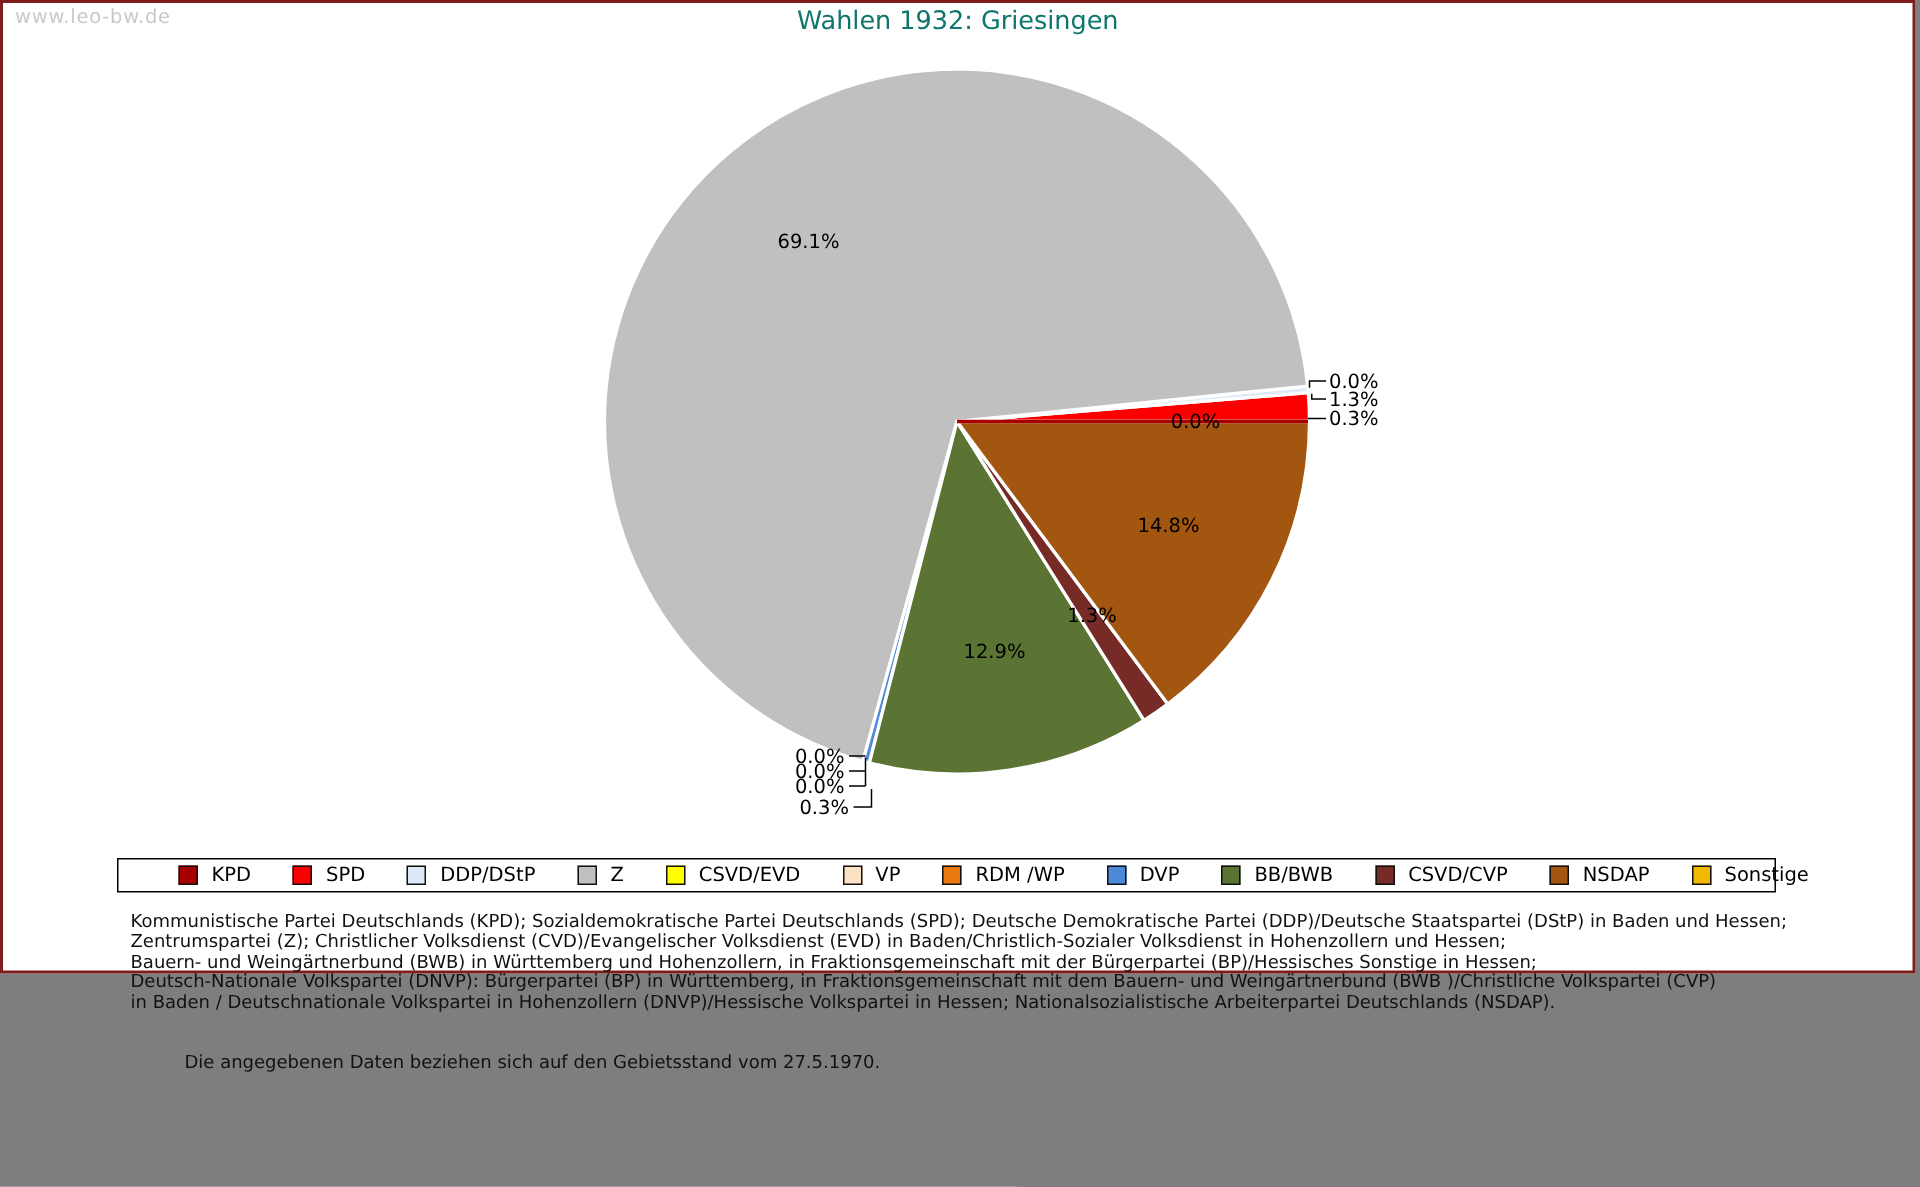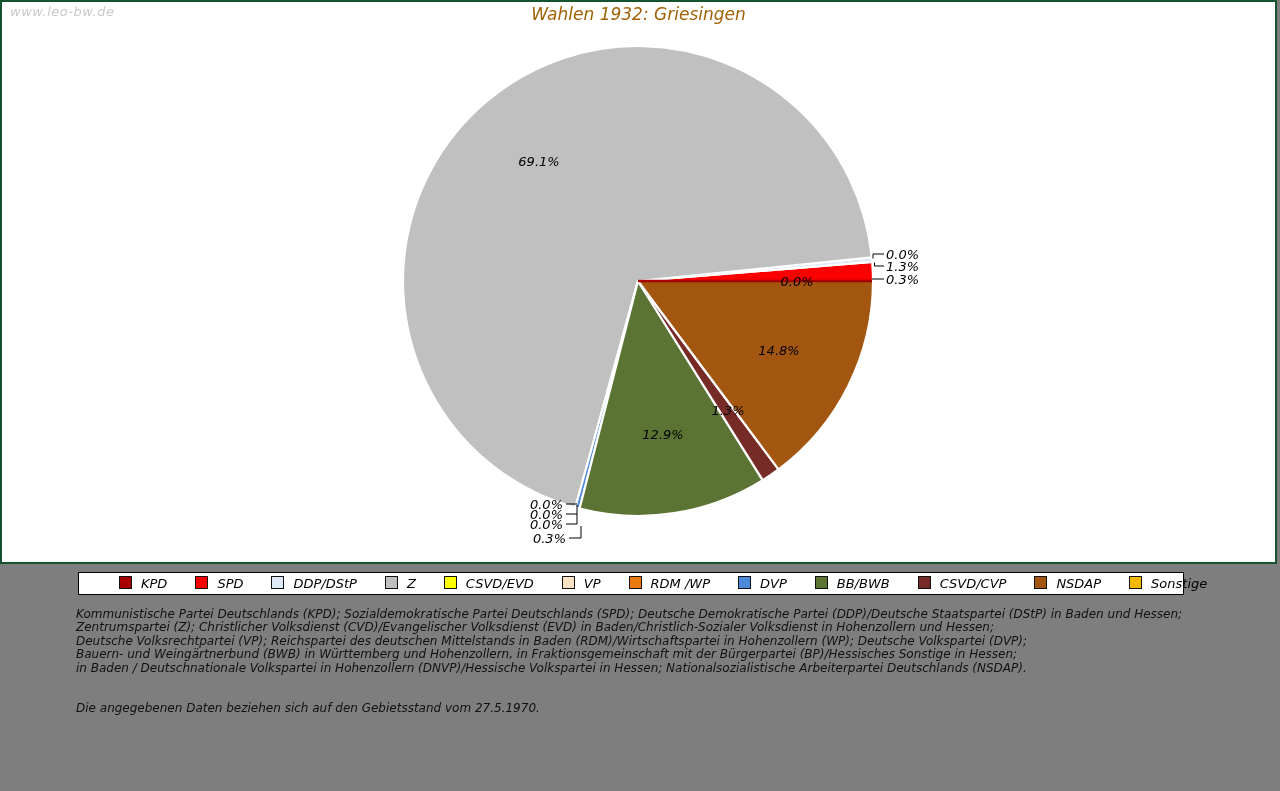--- a/index.html
+++ b/index.html
@@ -4,66 +4,65 @@
 <style>
   html, body {
     margin: 0; padding: 0;
     width: 1280px; height: 791px;
     background: #7e7e7e;
     overflow: hidden;
     font-family: "DejaVu Sans", "Liberation Sans", sans-serif;
   }
   .canvas {
     position: absolute; left: 0; top: 0;
-    width: 1277px; height: 564px;
+    width: 1277px; height: 649px;
     box-sizing: border-box;
-    border: 2px solid #14532d;
+    border: 2px solid #7f1d1d;
     background: #ffffff;
-    font-style: italic;
   }
   .watermark {
     position: absolute; left: 8px; top: 2px;
     font-size: 13px; color: #c9c9c9;
     letter-spacing: 0.5px;
     white-space: nowrap;
   }
   .chart-title {
     position: absolute; left: 0; top: 2px; width: 100%;
     text-align: center;
-    font-size: 17px; color: #a16207;
+    font-size: 17px; color: #0f766e;
     white-space: nowrap;
   }
   #pie-svg { position: absolute; left: -2px; top: -2px; }
   #pie-svg text { font-family: "DejaVu Sans", "Liberation Sans", sans-serif; font-size: 13px; fill: #000; }
   .legend {
     position: absolute; left: 76px; top: 570px;
     width: 1106px; height: 23px;
     box-sizing: border-box;
     border: 1px solid #000;
     background: #fff;
     display: flex; align-items: center;
     justify-content: space-between;
     padding: 0 12px;
   }
-  .legend-item { display: flex; white-space: nowrap; padding-left: 28px; }
+  .legend-item { display: flex; align-items: center; white-space: nowrap; padding-left: 28px; }
   .legend-swatch {
     width: 13px; height: 13px;
     box-sizing: border-box;
     border: 1px solid #111;
     margin-right: 9px;
     display: inline-block;
   }
   .legend-label { font-size: 13px; color: #000; }
   .note {
-    position: absolute; left: 74px;
+    position: absolute; left: 85px;
     font-size: 12px; line-height: 13.4px; color: #111;
     white-space: nowrap;
   }
   #parties-note { top: 606px; }
-  #territory-note { top: 700px; }
+  #territory-note { top: 700px; margin-left: 36px; }
   #source-note { top: 724px; }
 </style>
 </head>
 <body>
 
 <div class="canvas">
   <div class="watermark">www.leo-bw.de</div>
   <div class="chart-title">Wahlen 1932: Griesingen</div>
 
   <svg id="pie-svg" width="1280" height="575" viewBox="0 0 1280 575">
@@ -144,20 +143,20 @@
       </span>
       <span class="legend-item">
         <span class="legend-swatch" style="background: rgb(243, 184, 0);"></span>
         <span class="legend-label">Sonstige</span>
       </span>
     </div>
 
   <div class="note" id="parties-note">
       <div>Kommunistische Partei Deutschlands (KPD); Sozialdemokratische Partei Deutschlands (SPD); Deutsche Demokratische Partei (DDP)/Deutsche Staatspartei (DStP) in Baden und Hessen;</div>
       <div>Zentrumspartei (Z); Christlicher Volksdienst (CVD)/Evangelischer Volksdienst (EVD) in Baden/Christlich-Sozialer Volksdienst in Hohenzollern und Hessen;</div>
-      <div>Deutsche Volksrechtpartei (VP); Reichspartei des deutschen Mittelstands in Baden (RDM)/Wirtschaftspartei in Hohenzollern (WP); Deutsche Volkspartei (DVP);</div>
       <div>Bauern- und Weingärtnerbund (BWB) in Württemberg und Hohenzollern, in Fraktionsgemeinschaft mit der Bürgerpartei (BP)/Hessisches Sonstige in Hessen;</div>
+      <div>Deutsch-Nationale Volkspartei (DNVP): Bürgerpartei (BP) in Württemberg, in Fraktionsgemeinschaft mit dem Bauern- und Weingärtnerbund (BWB )/Christliche Volkspartei (CVP)</div>
       <div>in Baden / Deutschnationale Volkspartei in Hohenzollern (DNVP)/Hessische Volkspartei in Hessen; Nationalsozialistische Arbeiterpartei Deutschlands (NSDAP).</div>
     </div>
   <div class="note" id="territory-note">Die angegebenen Daten beziehen sich auf den Gebietsstand vom 27.5.1970.</div>
   <div class="note" id="source-note">
     </div>
 </div>
 
 </body></html>

